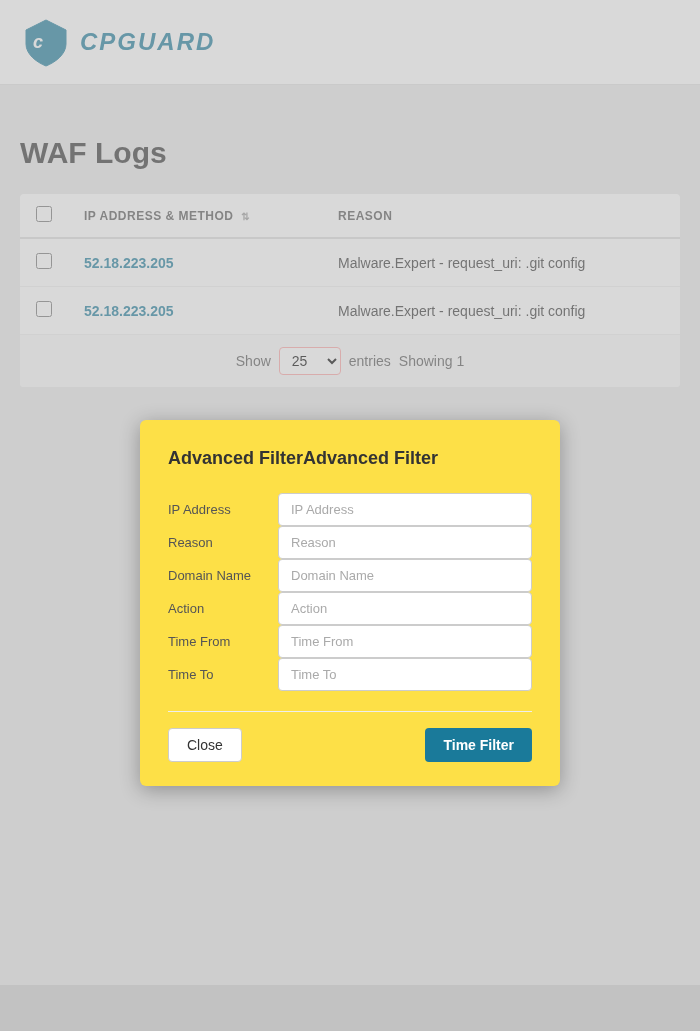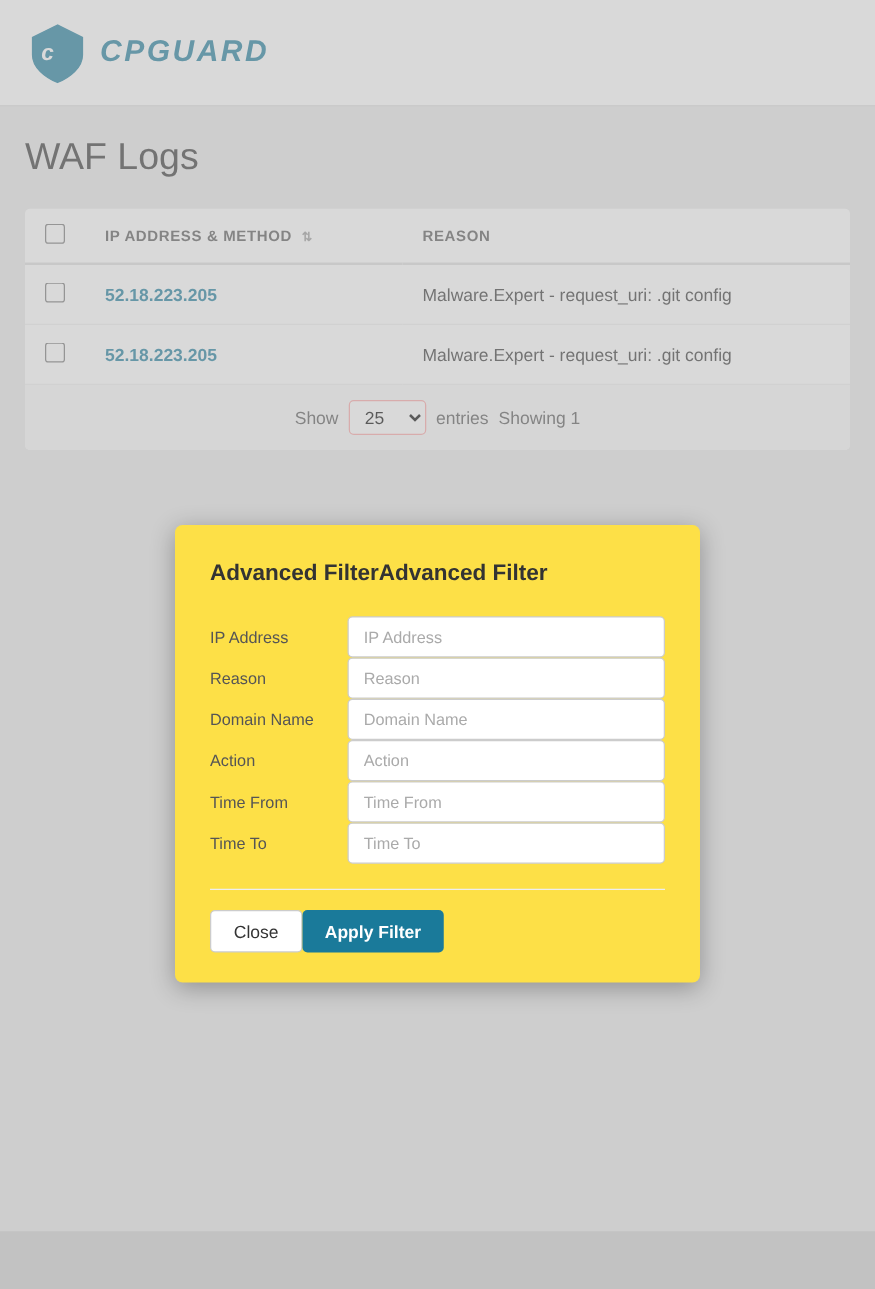--- a/index.html
+++ b/index.html
@@ -40,23 +40,24 @@
 
     
     .page-content {
       background-color: #e8e8e8;
       padding: 24px 20px;
       min-height: 900px;
     }
 
     .page-title {
       font-size: 30px;
-      font-weight: normal;
+      font-weight: bold;
       color: #333;
       margin-bottom: 24px;
+      margin-top: 27px;
     }
 
     
     .table-container {
       background-color: #ffffff;
       border-radius: 4px;
       overflow: hidden;
     }
     table {
       width: 100%;
@@ -165,21 +166,22 @@
       border-radius: 4px;
       font-size: 13px;
       color: #333;
       outline: none;
     }
     .form-input::placeholder {
       color: #aaa;
     }
     .modal-footer {
       display: flex;
-      justify-content: flex-start;
+      justify-content: space-between;
+      gap: 10px;
       margin-top: 20px;
       padding-top: 16px;
       border-top: 1px solid #eee;
     }
     .btn-close {
       padding: 8px 18px;
       background: #fff;
       border: 1px solid #ccc;
       border-radius: 4px;
       font-size: 14px;
@@ -297,15 +299,15 @@
     <input class="form-input" type="text" placeholder="Time From" style="">
   </div>
 
   <div class="form-row">
     <label class="form-label">Time To</label>
     <input class="form-input" type="text" placeholder="Time To" style="">
   </div>
 
   <div class="modal-footer">
     <button class="btn-close">Close</button>
-    <button class="btn-apply">Apply Filter</button>
+    <button class="btn-apply">Time Filter</button>
   </div>
 </div>
 
 </body></html>

